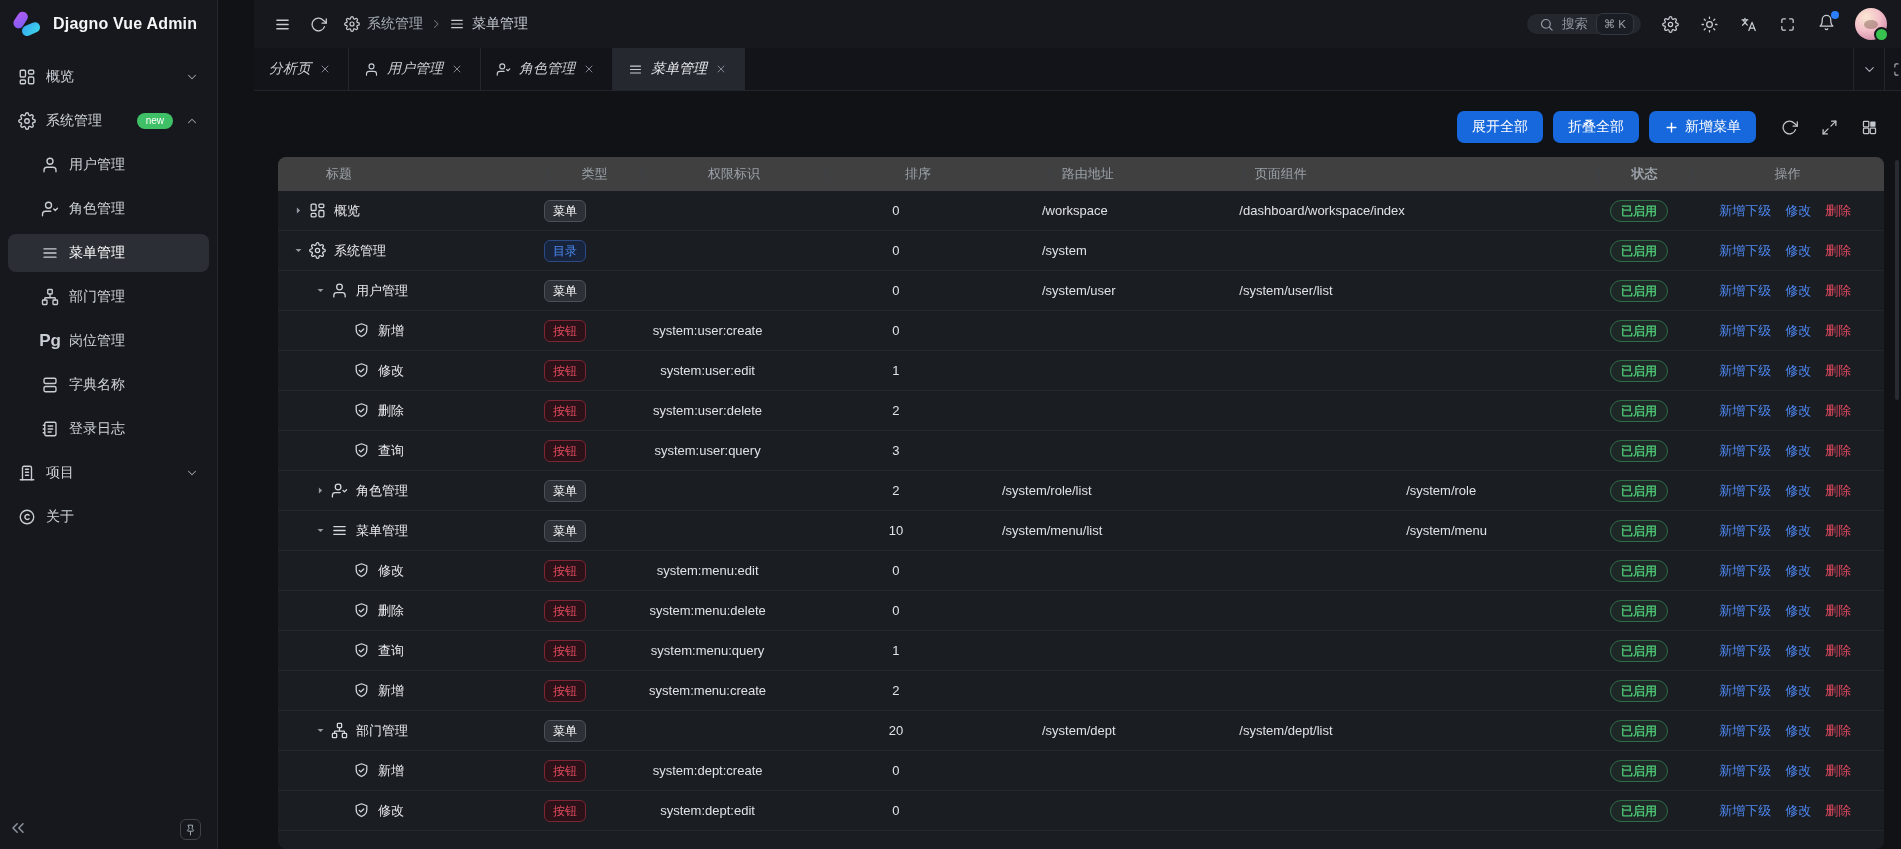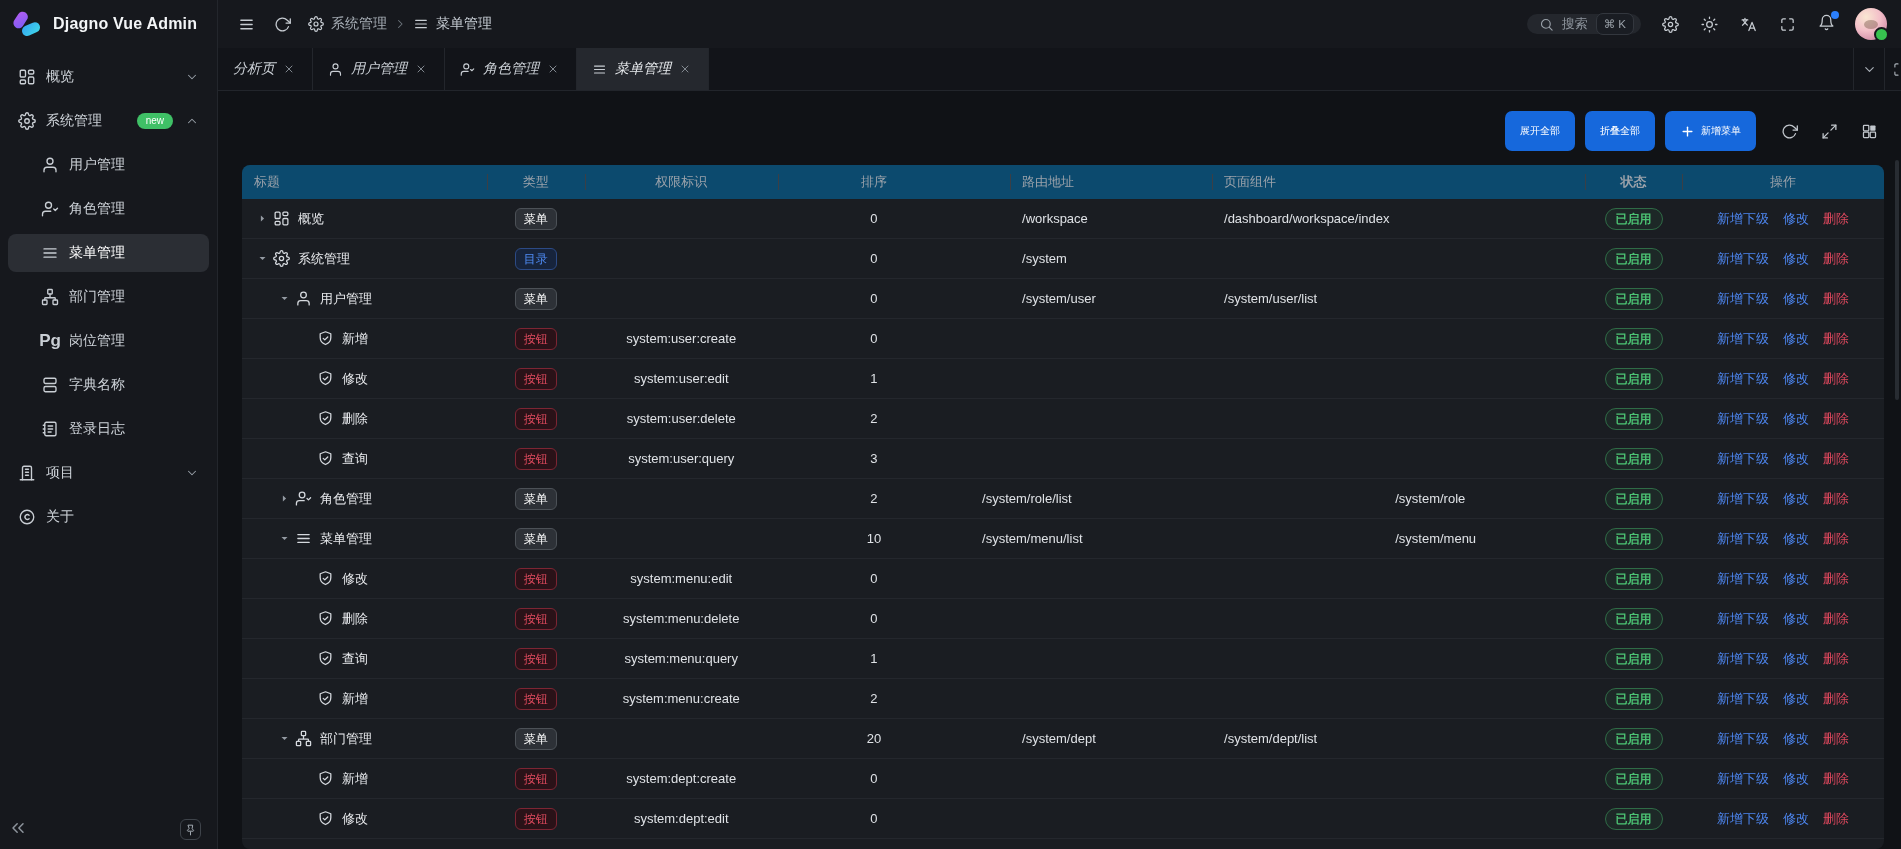--- a/index.html
+++ b/index.html
@@ -1,21 +1,21 @@
 <!DOCTYPE html>
 <html><head>
 <meta charset="utf-8">
 <style>
   * { box-sizing: border-box; margin: 0; padding: 0; }
   html,body { width:1901px; height:849px; overflow:hidden; }
   body {
     background:#101216; color:#dde1e6;
     font-family:"Liberation Sans", sans-serif; font-size:14px;
   }
-  .app { display:flex; width:100%; height:100%; }
+  .app { display:flex; width:100%; height:100%;gap:36px; }
 
   
   .sidebar { width:218px; flex:none; background:#16181d; border-right:1px solid #23262c; position:relative; }
   .logo-row { height:48px; display:flex; align-items:center; gap:10px; padding:0 13px; }
   .logo-ic { width:30px; height:30px; flex:none; }
   .logo-title { font-size:16px; font-weight:bold; color:#f3f5f7; white-space:nowrap; letter-spacing:.2px; }
   .nav { padding:10px 8px 0 8px; }
   .nav-item { height:38px; margin-bottom:6px; display:flex; align-items:center; gap:10px; padding:0 10px; border-radius:8px; color:#ced3d9; cursor:pointer; }
   .nav-item.lvl1 { padding-left:33px; }
   .nav-item.active { background:#2b2e34; color:#fff; }
@@ -64,29 +64,29 @@
   .tab .nav-ic svg { width:15px; height:15px; }
   .tab-close { width:14px; height:14px; color:#8d949c; cursor:pointer; }
   .tab-close svg { width:12px; height:12px; }
   .tabbar-right { display:flex; align-items:stretch; margin-right:-14px; }
   .tabbar-btn { width:31px; display:flex; align-items:center; justify-content:center; color:#aab0b8; border-left:1px solid #23262c; cursor:pointer; }
   .tabbar-btn svg { width:15px; height:15px; }
 
   
   .content { flex:1; background:#101216; padding:20px 17px 0 24px; display:flex; flex-direction:column; overflow:hidden; }
   .toolbar { display:flex; justify-content:flex-end; align-items:center; gap:10px; margin-bottom:14px; flex:none; }
-  .btn { height:40px; padding:0 15px; border-radius:7px; background:#1668dc; color:#fff; font-size:10px; border:none; display:flex; align-items:center; gap:6px; cursor:pointer; font-family:inherit; }
+  .btn { height:32px; padding:0 15px; border-radius:7px; background:#1668dc; color:#fff; font-size:14px; border:none; display:flex; align-items:center; gap:6px; cursor:pointer; font-family:inherit; }
   .btn .nav-ic { width:15px; height:15px; color:#fff; }
   .btn .nav-ic svg { width:15px; height:15px; stroke-width:2.2; }
   .tool-icon { width:30px; height:30px; display:flex; align-items:center; justify-content:center; color:#c2c7cd; cursor:pointer; }
   .tool-icon svg { width:17px; height:17px; }
   .tool-icon:first-of-type { margin-left:8px; }
 
   .table { flex:1; background:#1a1d22; border-radius:8px; display:flex; flex-direction:column; overflow:hidden; }
-  .thead { height:34px; flex:none; background:#0c4a6e; display:flex; align-items:stretch; }
+  .thead { height:34px; flex:none; background:#404040; display:flex; align-items:stretch;padding-left:36px; }
   .th { display:flex; align-items:center; padding:0 12px; font-size:13px; color:#9ba2aa; position:relative; }
   .th:not(:first-child)::before { content:""; position:absolute; left:0; top:9px; bottom:9px; width:1px; background:#3b3f46; }
   .tbody { flex:1; overflow:hidden; }
   .tr { height:40px; display:flex; align-items:center; border-bottom:1px solid #24272d; font-size:13px; }
   .td { display:flex; align-items:center; padding:0 12px; height:100%; overflow:hidden; white-space:nowrap; }
   .a-c { justify-content:center; }
   .col-title{width:251px;} .col-type{width:100px;} .col-perm{width:198px;} .col-sort{width:197px;}
   .col-route{width:207px;margin-left:40px;} .col-component{width:383px;} .col-status{width:99px;font-weight:bold;} .col-ops{width:207px;}
   .indent { flex:none; }
   .caret { width:16px; height:16px; flex:none; display:flex; align-items:center; justify-content:center; color:#949ba3; cursor:pointer; }

